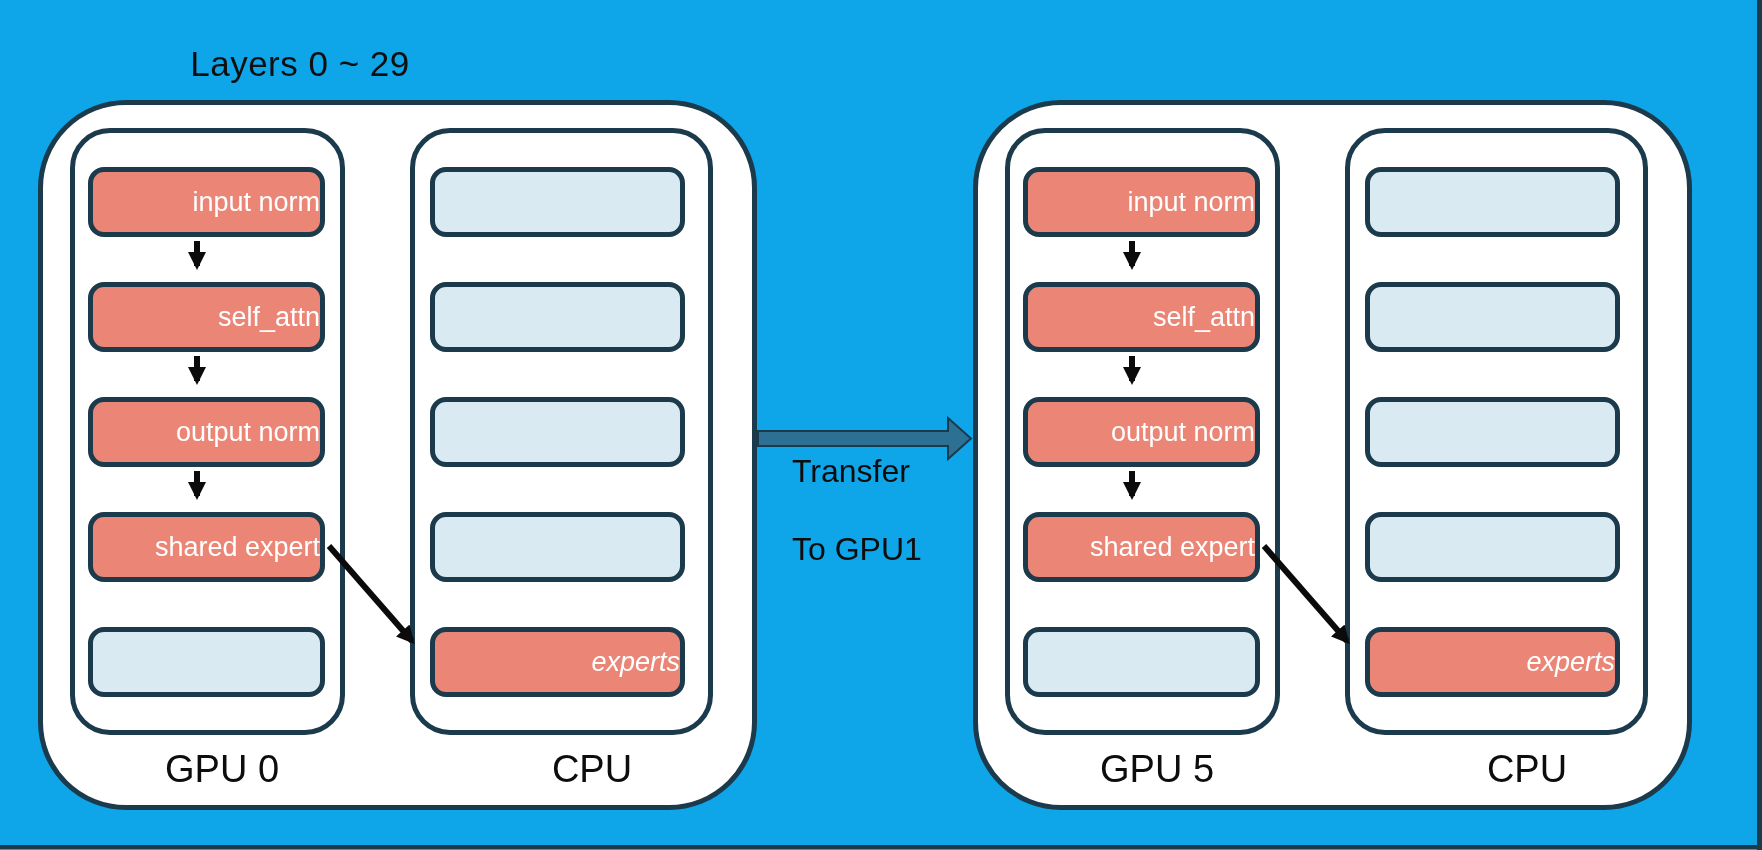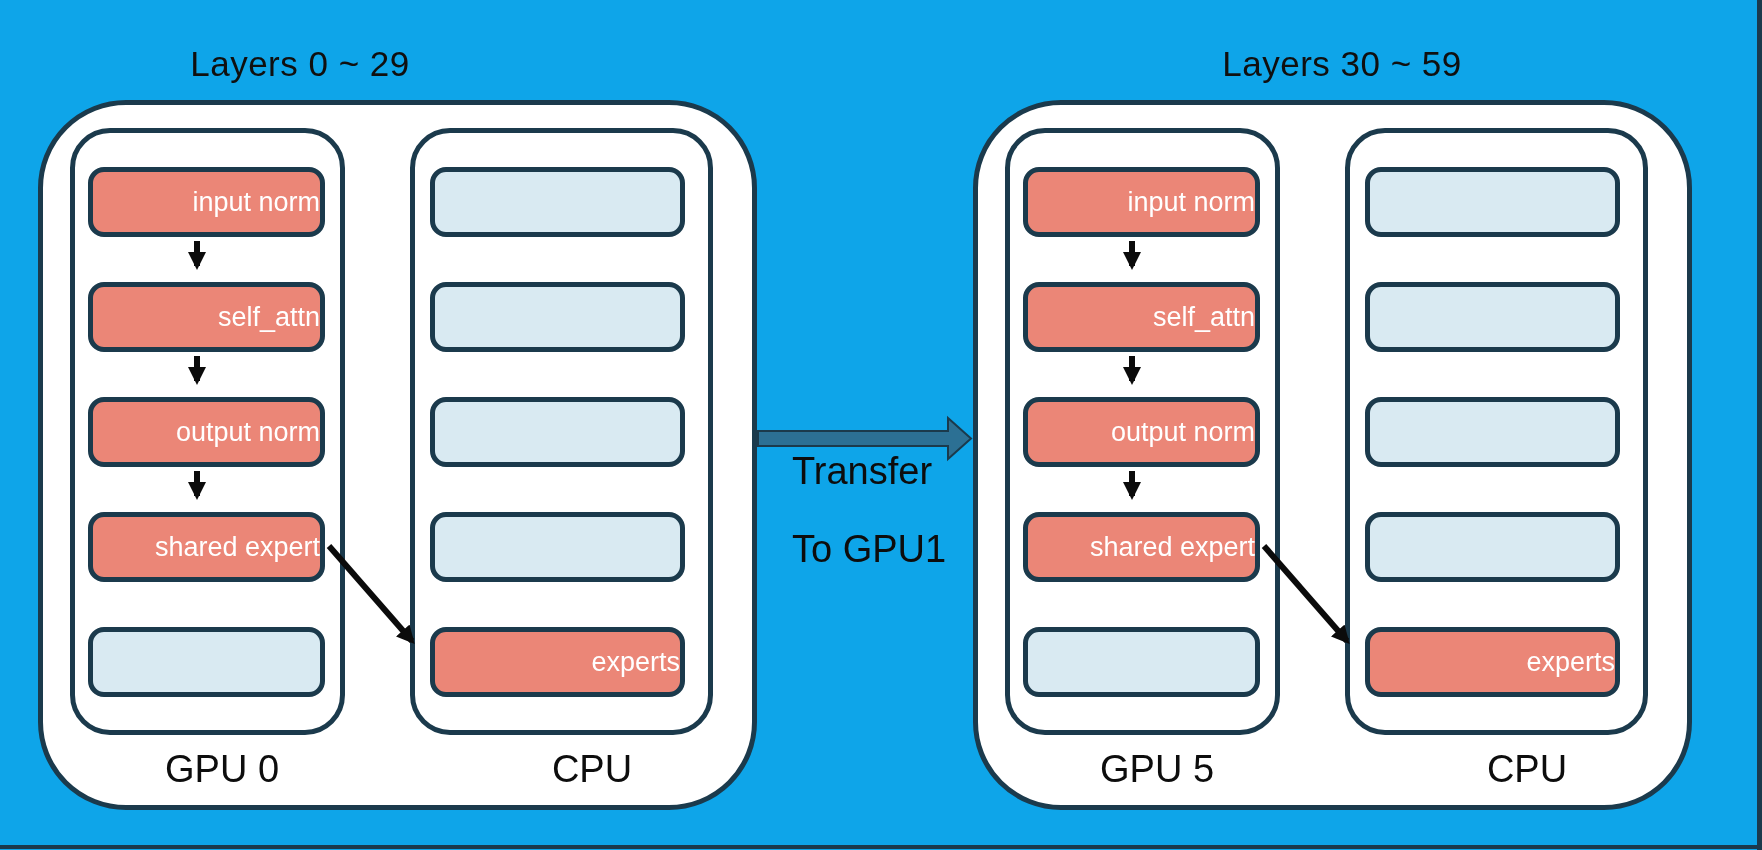--- a/index.html
+++ b/index.html
@@ -10,26 +10,26 @@
   .outer{position:absolute;top:100px;width:709px;height:700px;border:5px solid #1B3A4C;
          border-radius:88px;background:#ffffff;}
   .col{position:absolute;top:128px;height:597px;border:5px solid #1B3A4C;border-radius:40px;
        background:#ffffff;}
   .col.gpu{width:265px;}
   .col.cpu{width:293px;}
   .box{position:absolute;height:60px;border:5px solid #1B3A4C;border-radius:16px;
        display:flex;align-items:center;justify-content:flex-end;font-size:27px;color:#ffffff;
        white-space:nowrap;}
   .box.gpu-w{width:227px;}
-  .box.cpu-w{width:245px;}
+  .box.cpu-w{width:245px;font-style:italic;}
   .salmon{background:#EB8677;}
   .blue{background:#D9EAF2;}
   .hw-label{position:absolute;top:748px;transform:translateX(-50%);font-size:38px;color:#0d0d0d;
             white-space:nowrap;}
-  .transfer-text{position:absolute;left:792px;top:452px;font-size:38px;line-height:39px;
+  .transfer-text{position:absolute;left:792px;top:452px;font-size:32px;line-height:39px;
                  color:#0d0d0d;white-space:pre-line;}
   .edge-h{position:absolute;left:0;top:845px;width:1762px;height:4px;background:#1B3A4C;}
   .edge-v{position:absolute;left:1757px;top:0;width:5px;height:850px;background:#1B3A4C;}
   svg.overlay{position:absolute;left:0;top:0;pointer-events:none;}
 </style>
 </head>
 <body>
 
 <div class="screen">
 
@@ -68,21 +68,20 @@
   <div class="box cpu-w blue" style="left:430px;top:512px;">
     <span></span>
     </div>
   <div class="box cpu-w salmon" style="left:430px;top:627px;">
     <span>experts</span>
     </div>
 
   <div class="hw-label" style="left:222px;text-align:right;">GPU 0</div>
   <div class="hw-label" style="left:592px;">CPU</div>
 
-  <div class="title" style="left:1342px;">Layers 30 ~ 59</div>
 
   <div class="outer" style="left:973px;"></div>
 
   <div class="col gpu" style="left:1005px;"></div>
   <div class="col cpu" style="left:1345px;"></div>
 
   <div class="box gpu-w salmon" style="left:1023px;top:167px;">
     <span>input norm</span>
     </div>
   <div class="box gpu-w salmon" style="left:1023px;top:282px;">

